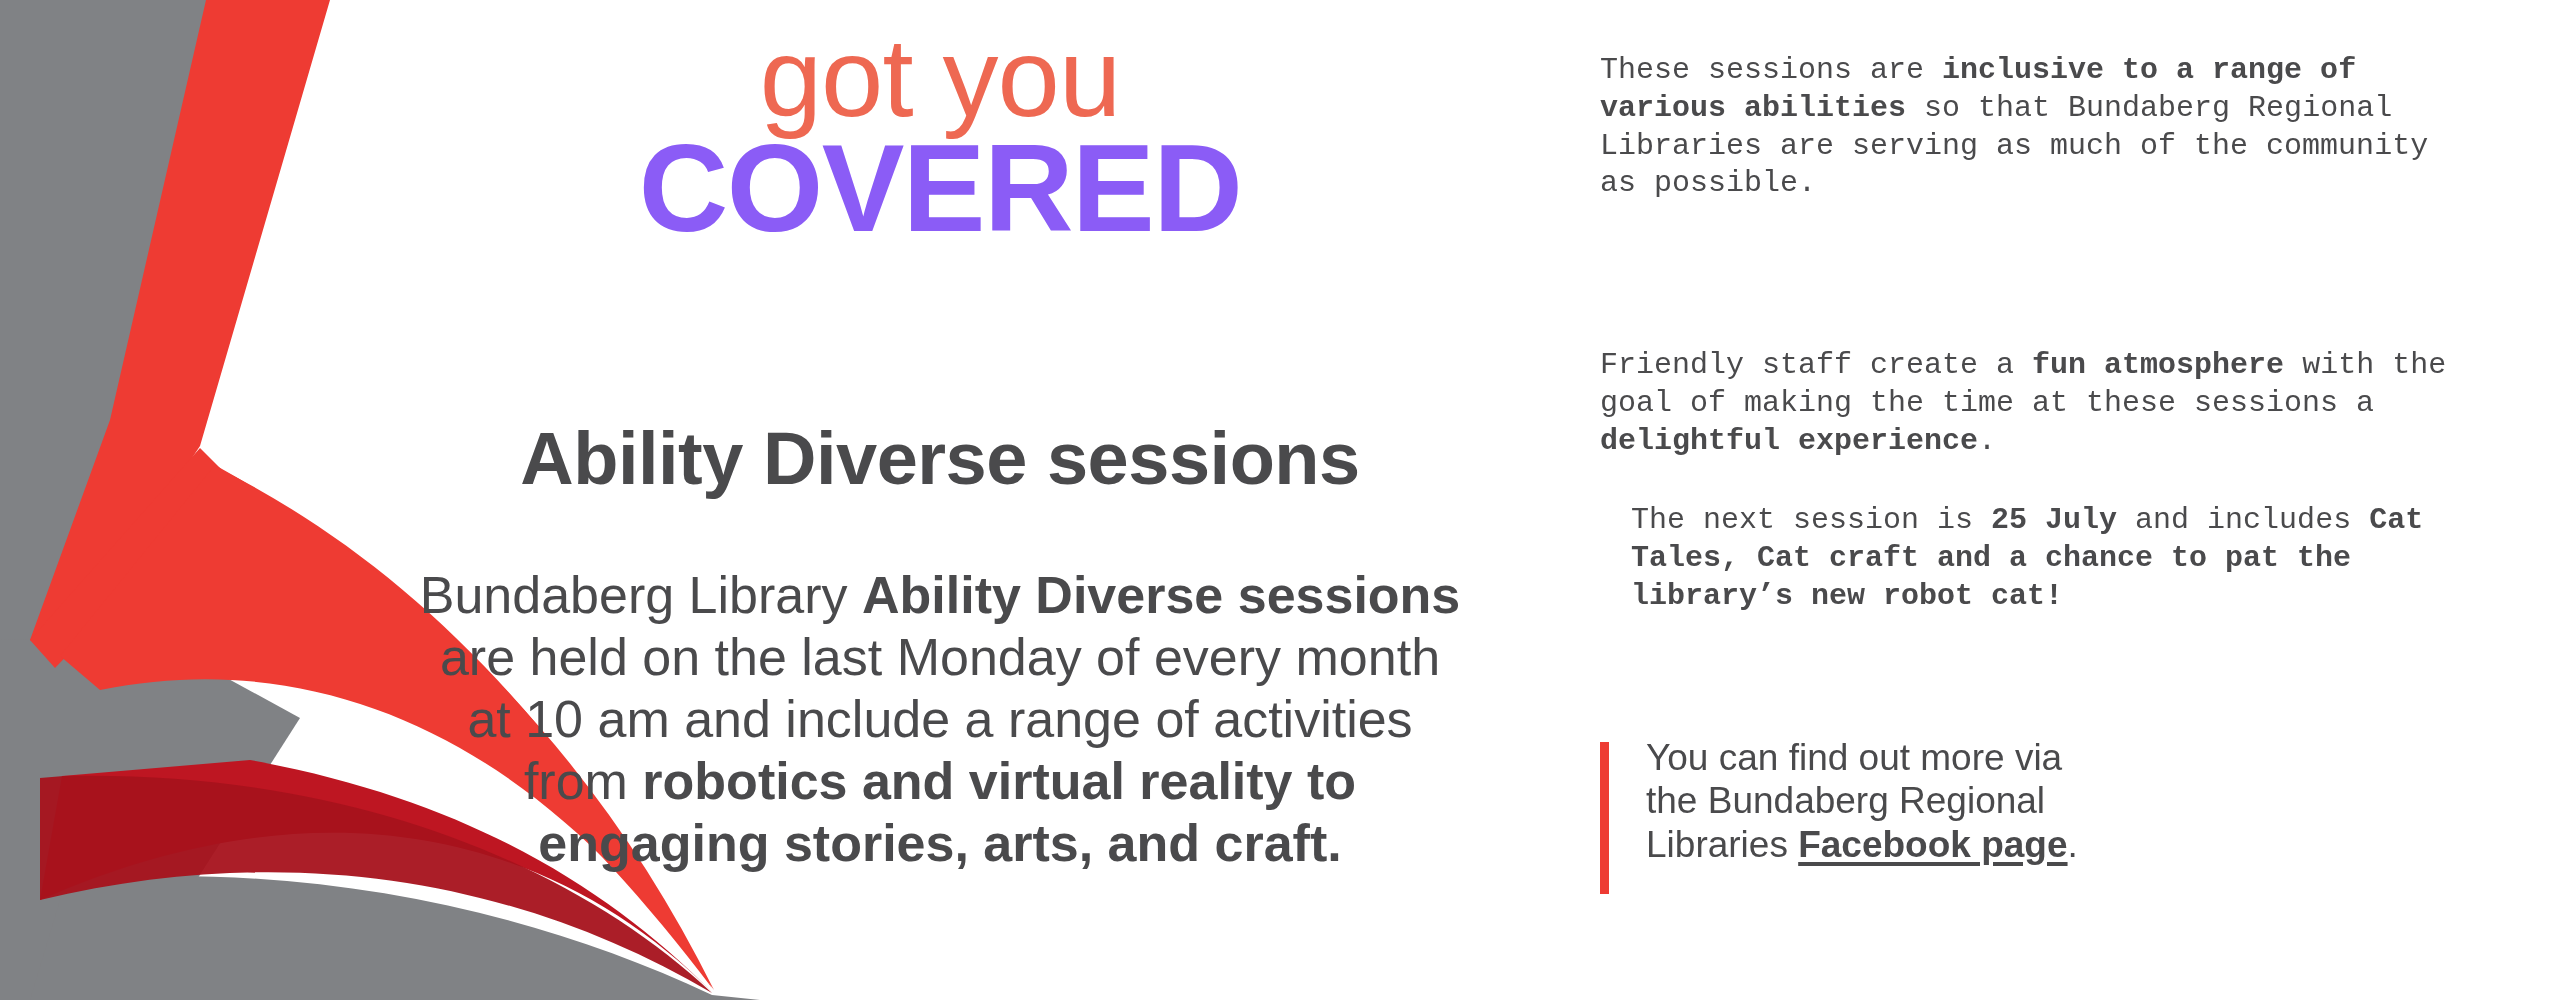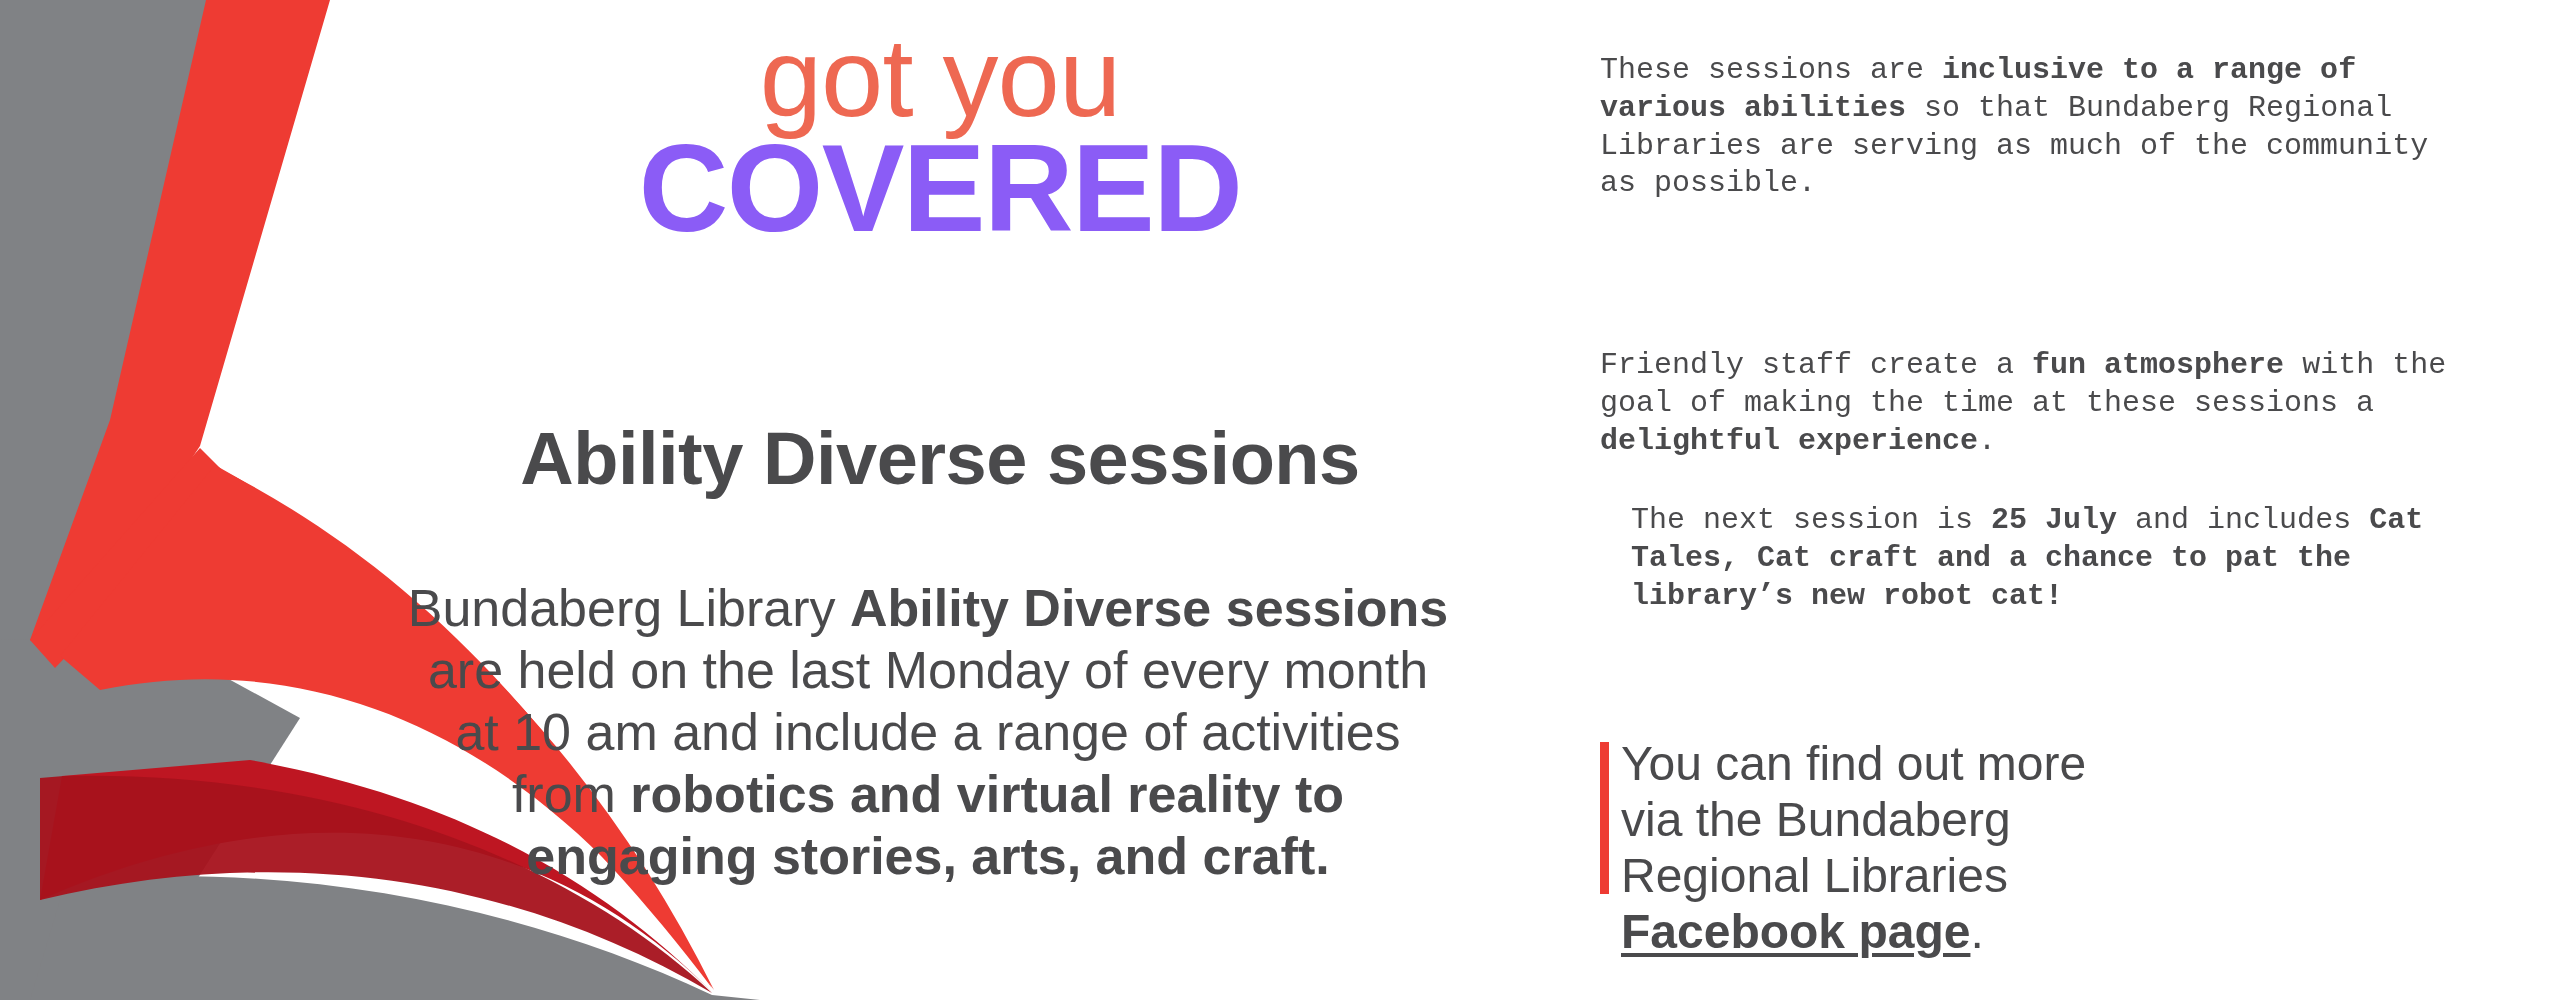--- a/index.html
+++ b/index.html
@@ -39,23 +39,23 @@
     color:#c41230;
     display:block;
     margin-top:-4px;
   }
   .subhead{
     position:absolute;left:0;top:420px;width:1160px;
     font-size:74px;line-height:1.05;font-weight:700;
     color:#4a4a4c;letter-spacing:-0.5px;
   }
   .left-body{
-    position:absolute;left:43px;top:565px;width:1050px;
+    position:absolute;left:55px;top:565px;width:1050px;
     font-size:52px;line-height:1.19;
-    color:#4a4a4c;font-weight:400;margin-top:13px;
+    color:#4a4a4c;font-weight:400;
   }
   .left-body b{font-weight:700;}
 
   
   .right-col{
     position:absolute;
     left:1600px; top:0px; width:920px; height:1000px;
   }
   .rpara{
     position:absolute;left:0;width:850px;
@@ -68,22 +68,22 @@
   #rp3{top:502px;margin-left:31px;}
 
   .quote-block{
     position:absolute;left:0;top:740px;width:900px;height:170px;
   }
   .quote-bar{
     position:absolute;left:0;top:2px;width:9px;height:152px;
     background:#ee3b33;
   }
   .quote-text{
-    position:absolute;left:21px;top:-4px;width:470px;
-    font-size:48px;line-height:1.17;color:#4d4d4f;font-weight:400;
+    position:absolute;left:46px;top:-4px;width:470px;
+    font-size:37px;line-height:1.17;color:#4d4d4f;font-weight:400;
   }
   .quote-text u{text-decoration:underline;font-weight:700;text-decoration-thickness:4px;text-underline-offset:5px;}
 </style>
 </head>
 <body>
 
 <div id="canvas">
 
   <svg id="art" viewBox="0 0 2560 1000" width="2560" height="1000" preserveAspectRatio="none" xmlns="http://www.w3.org/2000/svg">
 

